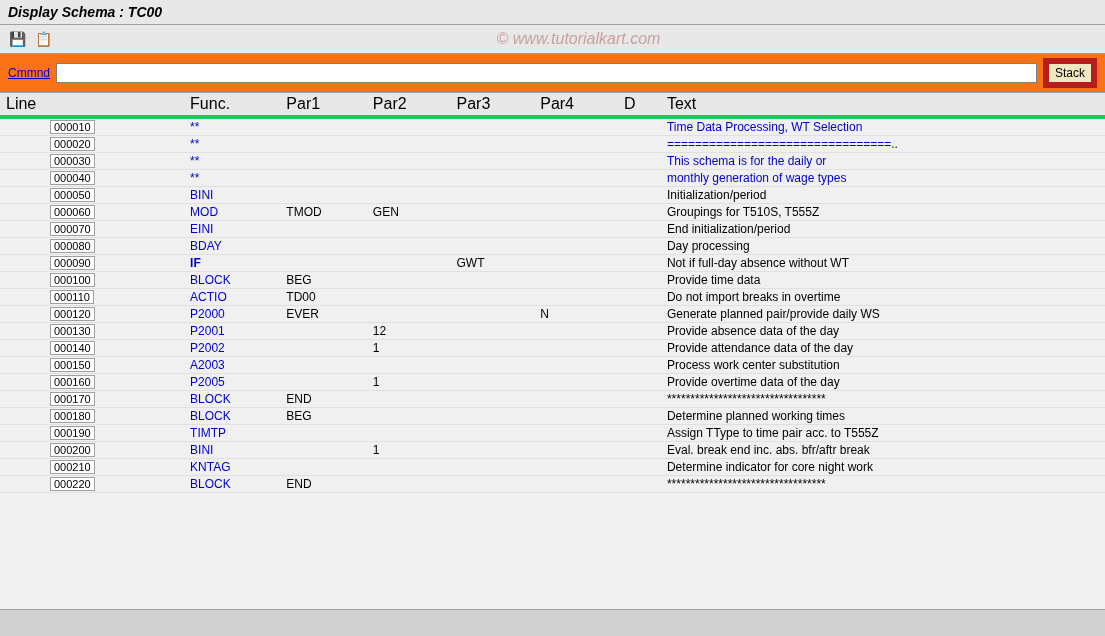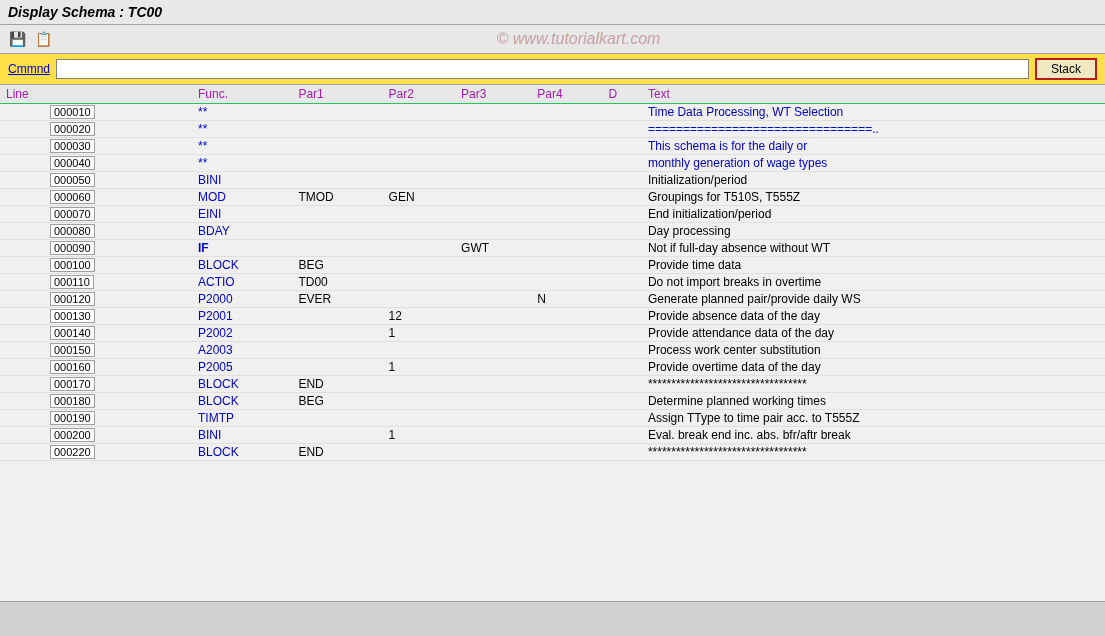--- a/index.html
+++ b/index.html
@@ -31,21 +31,21 @@
     .toolbar-icon {
       width: 20px;
       height: 20px;
       cursor: pointer;
       display: inline-flex;
       align-items: center;
       justify-content: center;
       font-size: 14px;
     }
     .command-bar {
-      background: #fde047;
+      background: #f97316;
       border-bottom: 1px solid #a0a0a0;
       padding: 4px 8px;
       display: flex;
       align-items: center;
       gap: 6px;
     }
     .command-label {
       color: #0000cc;
       font-size: 12px;
       text-decoration: underline;
@@ -54,45 +54,45 @@
     .command-input {
       flex: 1;
       height: 20px;
       border: 1px solid #808080;
       padding: 0 4px;
       font-size: 12px;
       background: white;
     }
     .stack-button {
       background: #f0e8c0;
-      border: 2px solid #b91c1c;
-      padding: 2px 14px;
+      border: 6px solid #b91c1c;
+      padding: 2px 6px;
       font-size: 12px;
       cursor: pointer;
     }
     .main-content {
       background: #f0f0f0;
       height: calc(636px - 120px);
       overflow: auto;
     }
     .table-container {
       padding: 0;
     }
     table {
       border-collapse: collapse;
       width: 100%;
     }
     thead tr th {
       background: #e8e8e8;
-      border-bottom: 1px solid #22c55e;
+      border-bottom: 4px solid #22c55e;
       padding: 2px 6px;
       text-align: left;
       font-weight: normal;
-      font-size: 12px;
-      color: #a21caf;
+      font-size: 16px;
+      color: #000000;
       white-space: nowrap;
     }
     tbody tr td {
       padding: 1px 6px;
       font-size: 12px;
       white-space: nowrap;
       border-bottom: 1px solid #e0e0e0;
     }
     .cell-line {
       color: #000;
@@ -350,20 +350,30 @@
             <td><span class="cell-line">000200</span></td>
             <td class="cell-func" style="color: rgb(0, 0, 204);">BINI</td>
             <td class="cell-par"></td>
             <td class="cell-par">1</td>
             <td class="cell-par"></td>
             <td class="cell-par"></td>
             <td></td>
             <td style="color: rgb(0, 0, 0);">Eval. break end inc. abs. bfr/aftr break</td>
           </tr>
           <tr>
+            <td><span class="cell-line">000210</span></td>
+            <td class="cell-func" style="color: rgb(0, 0, 204);">KNTAG</td>
+            <td class="cell-par"></td>
+            <td class="cell-par"></td>
+            <td class="cell-par"></td>
+            <td class="cell-par"></td>
+            <td></td>
+            <td style="color: rgb(0, 0, 0);">Determine indicator for core night work</td>
+          </tr>
+          <tr>
             <td><span class="cell-line">000220</span></td>
             <td class="cell-func" style="color: rgb(0, 0, 204);">BLOCK</td>
             <td class="cell-par">END</td>
             <td class="cell-par"></td>
             <td class="cell-par"></td>
             <td class="cell-par"></td>
             <td></td>
             <td style="color: rgb(0, 0, 0);">**********************************</td>
           </tr>
         </tbody>

